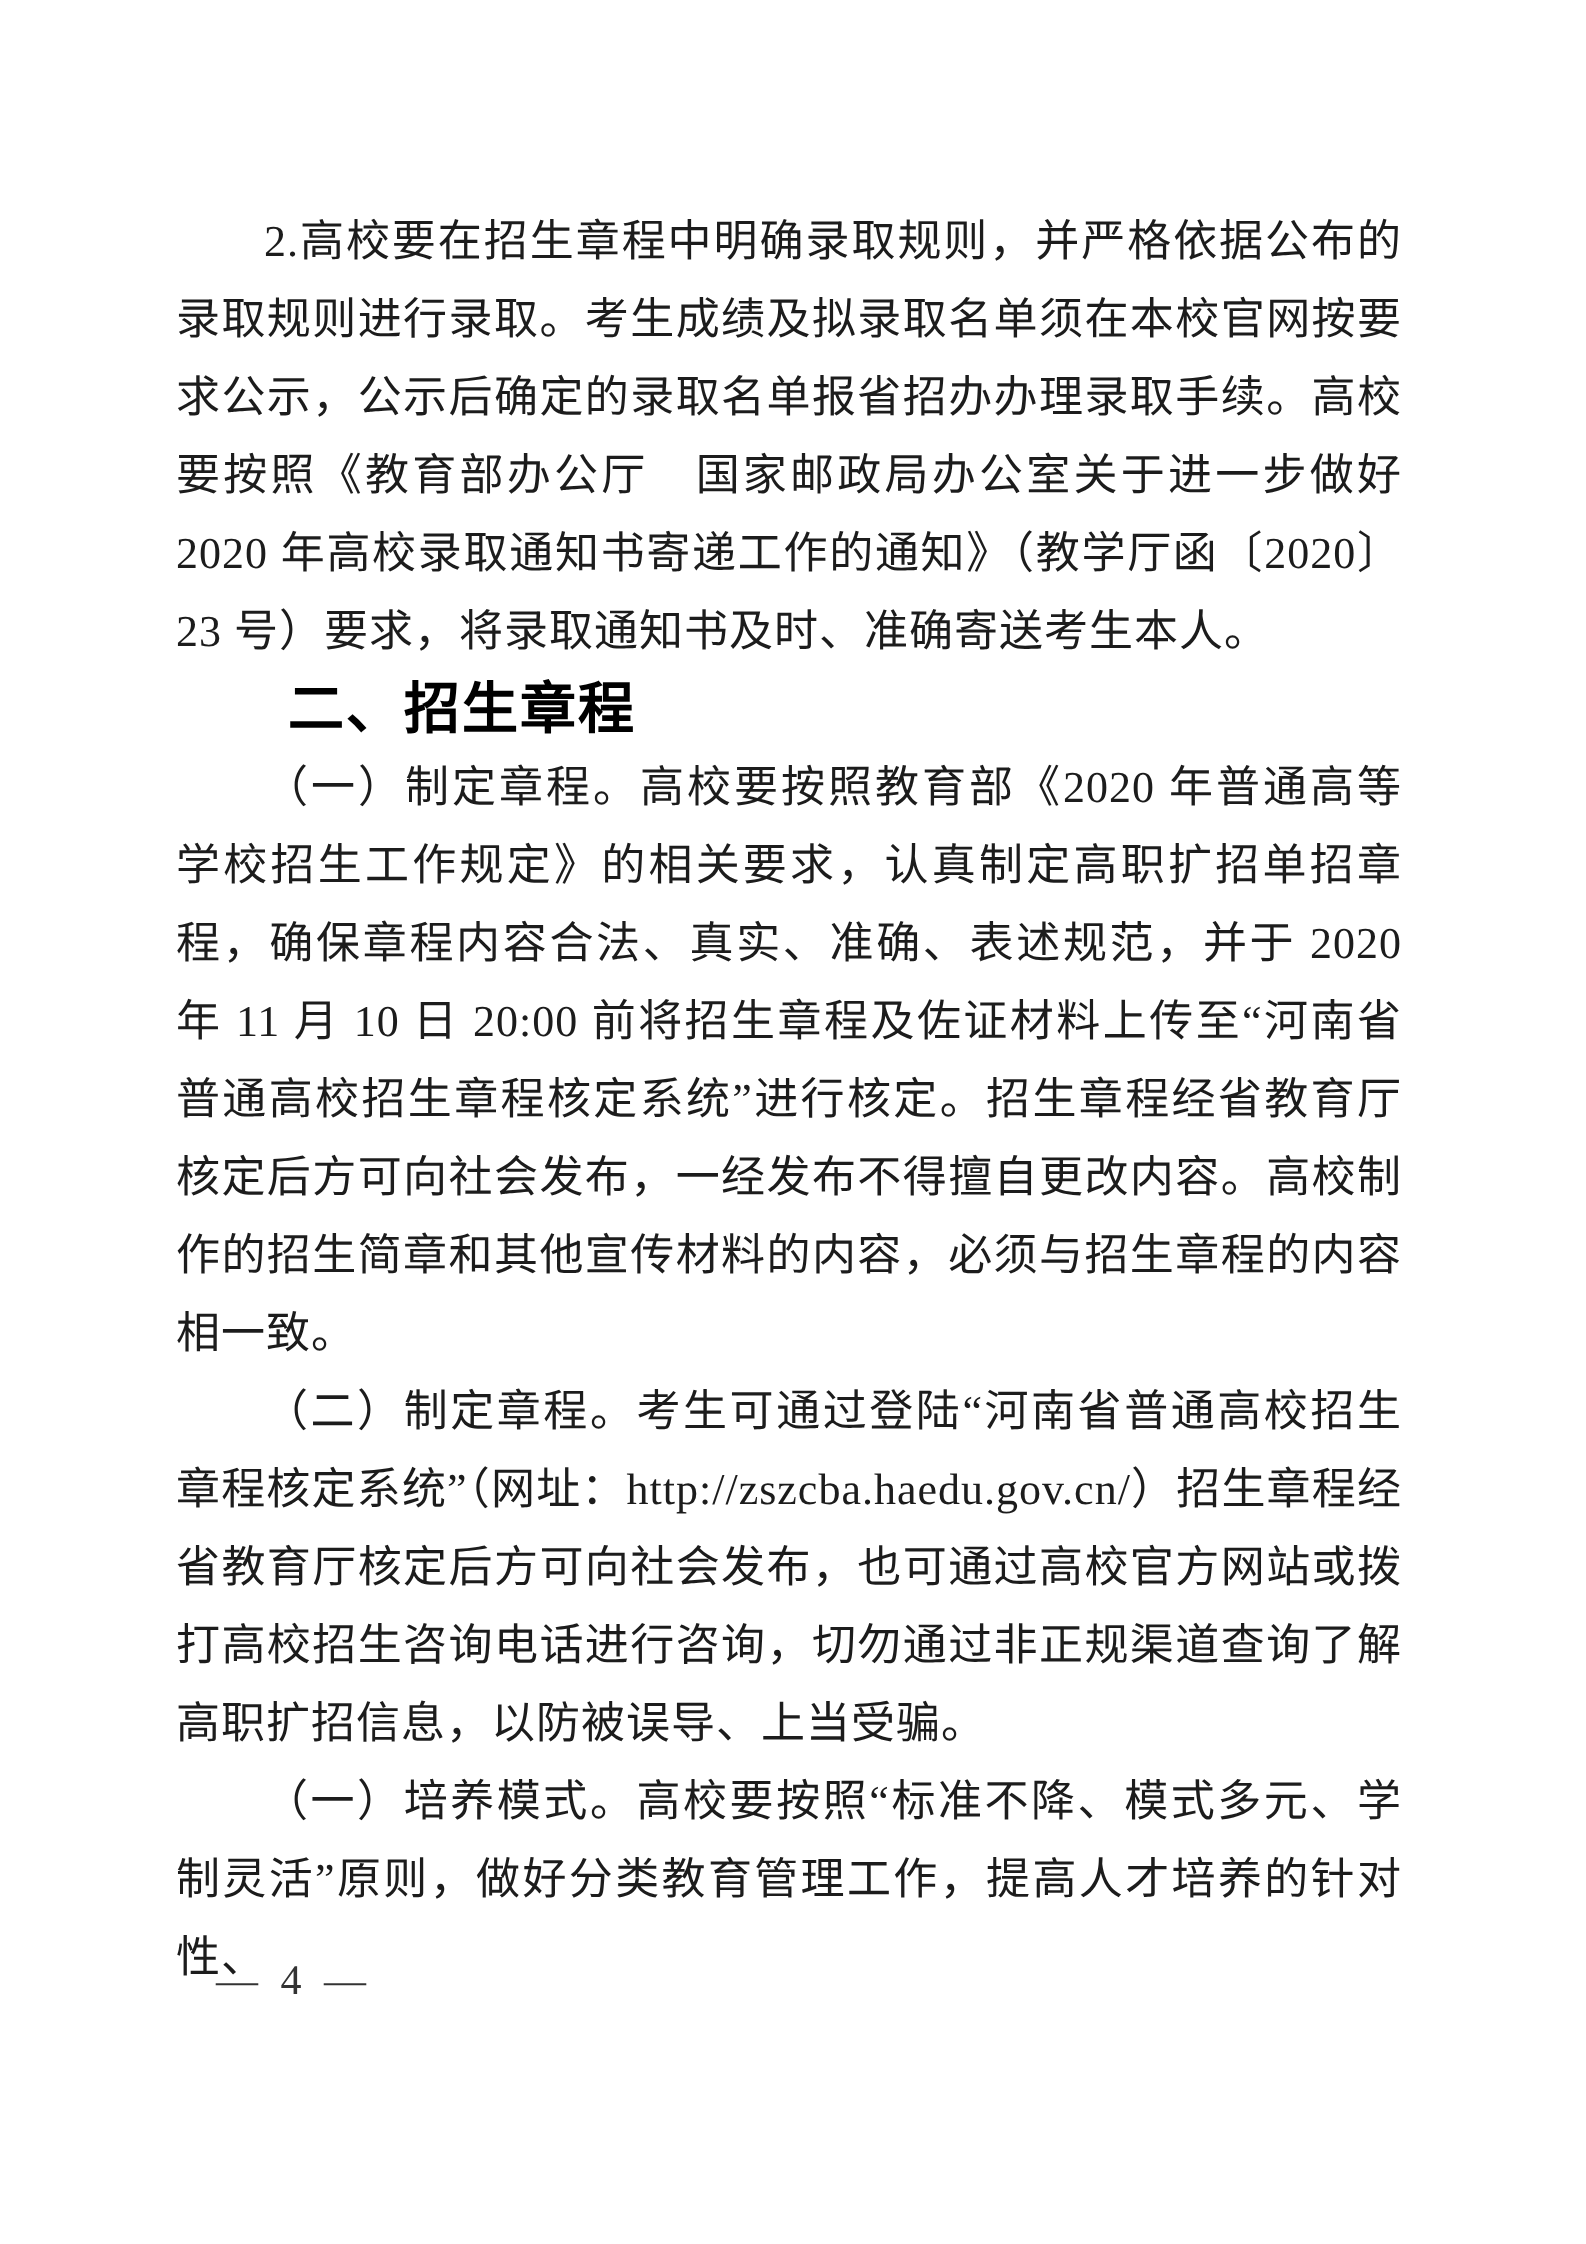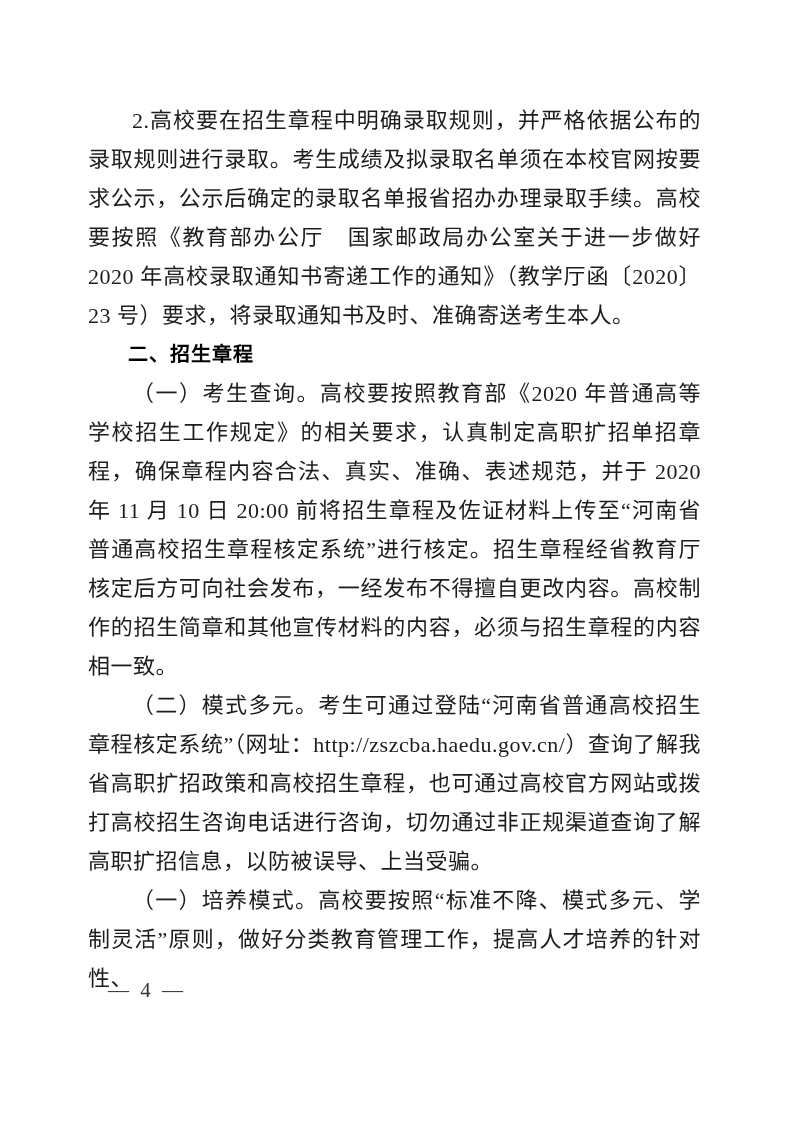--- a/index.html
+++ b/index.html
@@ -26,21 +26,21 @@
     text-align: justify;
   }
   .para {
     margin: 0;
     text-indent: 2em;
     letter-spacing: 0.5px;
   }
   .heading {
     margin: 0;
     text-indent: 2em;
-    font-size: 20px;
+    font-size: 28px;
     line-height: 39px;
     font-weight: 700;
     color: #000000;
     font-family: "Liberation Sans", "DejaVu Sans", sans-serif;
     letter-spacing: 1px;
   }
   .lead {
     font-family: "Liberation Serif", "DejaVu Serif", serif;
   }
   .page-number {
@@ -58,23 +58,23 @@
 <body>
 
 <div class="page">
 
   <div class="content">
 
     <p class="para">2.高校要在招生章程中明确录取规则，并严格依据公布的录取规则进行录取。考生成绩及拟录取名单须在本校官网按要求公示，公示后确定的录取名单报省招办办理录取手续。高校要按照《教育部办公厅　国家邮政局办公室关于进一步做好 2020 年高校录取通知书寄递工作的通知》（教学厅函〔2020〕23 号）要求，将录取通知书及时、准确寄送考生本人。</p>
 
     <h2 class="heading">二、招生章程</h2>
 
-    <p class="para"><span class="lead">（一）考生查询。</span><span>高校要按照教育部《2020 年普通高等学校招生工作规定》的相关要求，认真制定高职扩招单招章程，确保章程内容合法、真实、准确、表述规范，并于 2020 年 11 月 10 日 20:00 前将招生章程及佐证材料上传至“河南省普通高校招生章程核定系统”进行核定。招生章程经省教育厅核定后方可向社会发布，一经发布不得擅自更改内容。高校制作的招生简章和其他宣传材料的内容，必须与招生章程的内容相一致。</span></p>
+    <p class="para"><span class="lead">（一）制定章程。</span><span>高校要按照教育部《2020 年普通高等学校招生工作规定》的相关要求，认真制定高职扩招单招章程，确保章程内容合法、真实、准确、表述规范，并于 2020 年 11 月 10 日 20:00 前将招生章程及佐证材料上传至“河南省普通高校招生章程核定系统”进行核定。招生章程经省教育厅核定后方可向社会发布，一经发布不得擅自更改内容。高校制作的招生简章和其他宣传材料的内容，必须与招生章程的内容相一致。</span></p>
 
-    <p class="para"><span class="lead">（二）模式多元。</span><span>考生可通过登陆“河南省普通高校招生章程核定系统”（网址：http://zszcba.haedu.gov.cn/）查询了解我省高职扩招政策和高校招生章程，也可通过高校官方网站或拨打高校招生咨询电话进行咨询，切勿通过非正规渠道查询了解高职扩招信息，以防被误导、上当受骗。</span></p>
+    <p class="para"><span class="lead">（二）制定章程。</span><span>考生可通过登陆“河南省普通高校招生章程核定系统”（网址：http://zszcba.haedu.gov.cn/）招生章程经省教育厅核定后方可向社会发布，也可通过高校官方网站或拨打高校招生咨询电话进行咨询，切勿通过非正规渠道查询了解高职扩招信息，以防被误导、上当受骗。</span></p>
 
 
     <p class="para"><span class="lead">（一）培养模式。</span><span>高校要按照“标准不降、模式多元、学制灵活”原则，做好分类教育管理工作，提高人才培养的针对性、</span></p>
 
   </div>
 
   <div class="page-number">— 4 —</div>
 
 </div>
 

